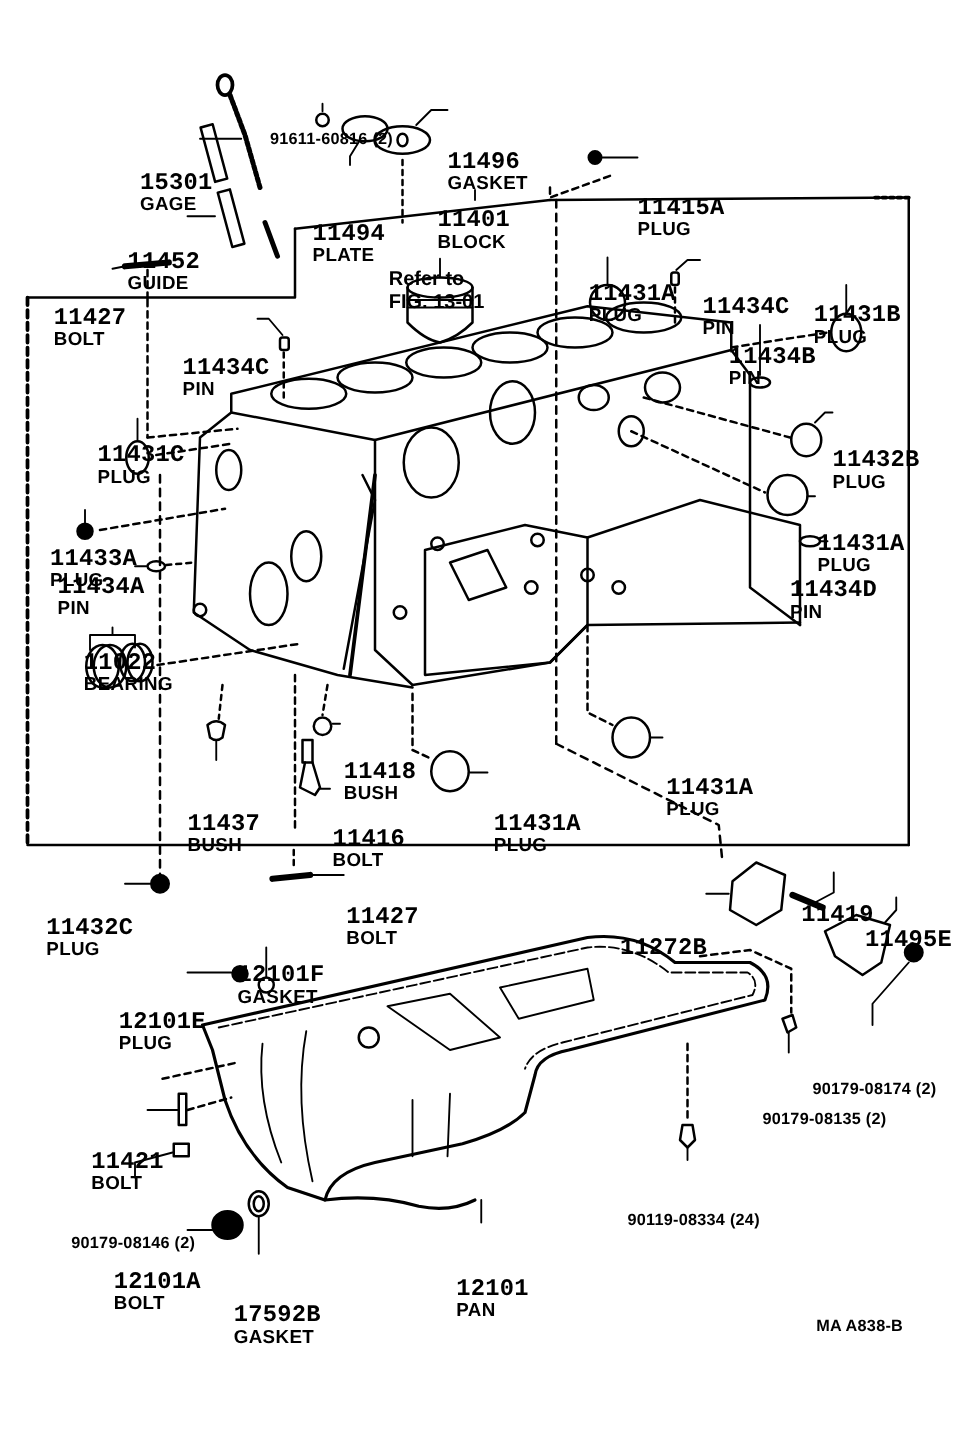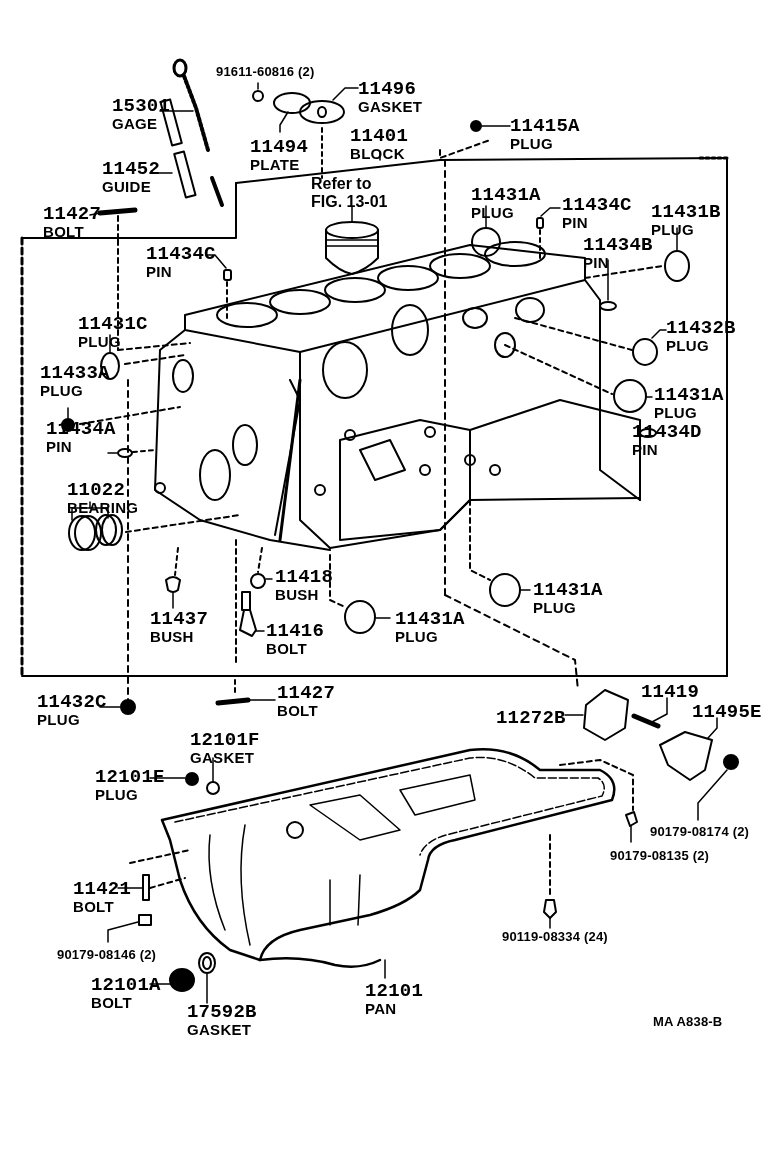--- a/index.html
+++ b/index.html
@@ -1,18 +1,18 @@
 <!DOCTYPE html>
 <html><head>
 <meta charset="utf-8">
 <style>
   html, body { margin:0; padding:0; background:#ffffff; }
   body { width:784px; height:1158px; position:relative; overflow:hidden; font-family:"Liberation Sans", sans-serif; color:#000; }
   svg.art { position:absolute; left:0; top:0; width:784px; height:1158px; }
-  .lbl { position:absolute; line-height:1; white-space:nowrap; }
+  .lbl { position:absolute; line-height:1; white-space:nowrap;margin-top:40px; }
   .num { font-family:Liberation Mono, monospace; font-weight:bold; font-size:19px; letter-spacing:0.2px; }
   .sub { font-family:"Liberation Sans", sans-serif; font-weight:bold; font-size:15px; display:block; margin-top:0px; letter-spacing:0.3px; }
   .ref { font-family:"Liberation Sans", sans-serif; font-weight:bold; font-size:16px; }
   .code { font-family:"Liberation Sans", sans-serif; font-weight:bold; font-size:13px; }
 </style>
 </head>
 <body>
 
 <svg class="art" viewBox="0 0 784 1158" fill="none" stroke="#000" stroke-width="2" stroke-linecap="round" stroke-linejoin="round">
 
@@ -249,21 +249,21 @@
     <span class="ref" style="display:block;margin-top:2px">FIG. 13-01</span>
   </div>
 <div class="lbl" style="left:471px;top:186px"><span class="num">11431A</span><span class="sub">PLUG</span></div>
 <div class="lbl" style="left:562px;top:196px"><span class="num">11434C</span><span class="sub">PIN</span></div>
 <div class="lbl" style="left:651px;top:203px"><span class="num">11431B</span><span class="sub">PLUG</span></div>
 <div class="lbl" style="left:43px;top:205px"><span class="num">11427</span><span class="sub">BOLT</span></div>
 <div class="lbl" style="left:146px;top:245px"><span class="num">11434C</span><span class="sub">PIN</span></div>
 <div class="lbl" style="left:583px;top:236px"><span class="num">11434B</span><span class="sub">PIN</span></div>
 <div class="lbl" style="left:78px;top:315px"><span class="num">11431C</span><span class="sub">PLUG</span></div>
 <div class="lbl" style="left:666px;top:319px"><span class="num">11432B</span><span class="sub">PLUG</span></div>
-<div class="lbl" style="left:40px;top:364px"><span class="num">11433A</span><span class="sub">PLUG</span></div>
+<div class="lbl" style="left:40px;top:398px"><span class="num">11433A</span><span class="sub">PLUG</span></div>
 <div class="lbl" style="left:654px;top:386px"><span class="num">11431A</span><span class="sub">PLUG</span></div>
 <div class="lbl" style="left:46px;top:420px"><span class="num">11434A</span><span class="sub">PIN</span></div>
 <div class="lbl" style="left:632px;top:423px"><span class="num">11434D</span><span class="sub">PIN</span></div>
 <div class="lbl" style="left:67px;top:481px"><span class="num">11022</span><span class="sub">BEARING</span></div>
 <div class="lbl" style="left:275px;top:568px"><span class="num">11418</span><span class="sub">BUSH</span></div>
 <div class="lbl" style="left:533px;top:581px"><span class="num">11431A</span><span class="sub">PLUG</span></div>
 <div class="lbl" style="left:150px;top:610px"><span class="num">11437</span><span class="sub">BUSH</span></div>
 <div class="lbl" style="left:266px;top:622px"><span class="num">11416</span><span class="sub">BOLT</span></div>
 <div class="lbl" style="left:395px;top:610px"><span class="num">11431A</span><span class="sub">PLUG</span></div>
 <div class="lbl" style="left:37px;top:693px"><span class="num">11432C</span><span class="sub">PLUG</span></div>

